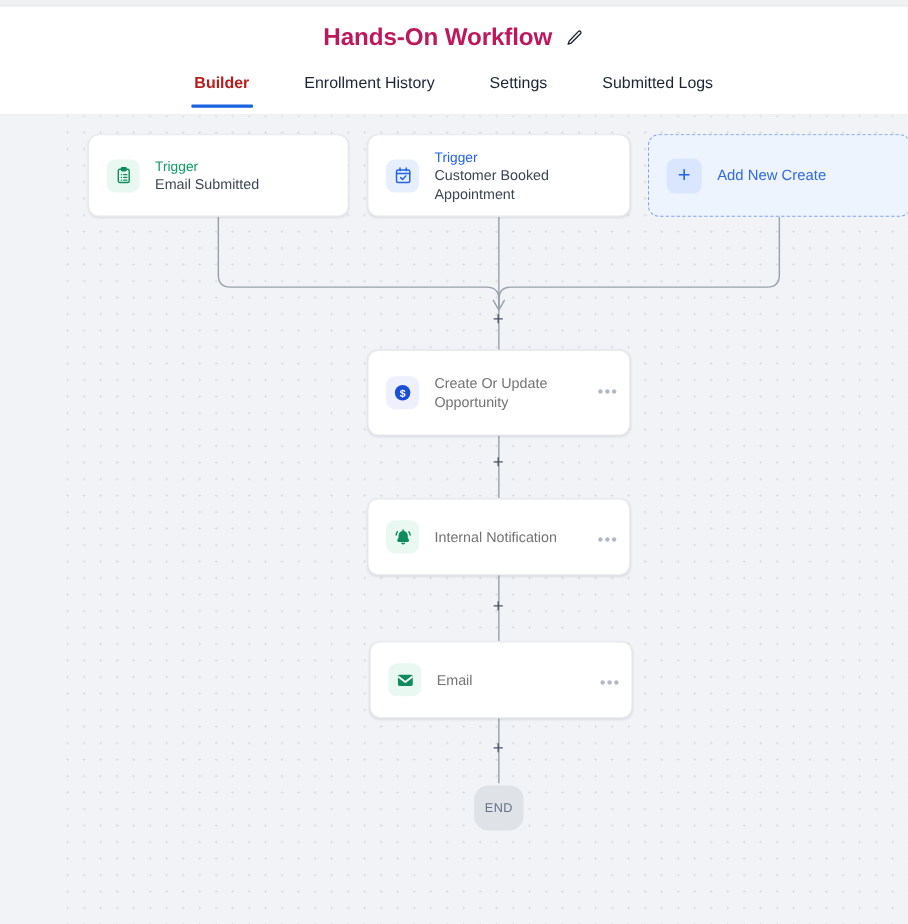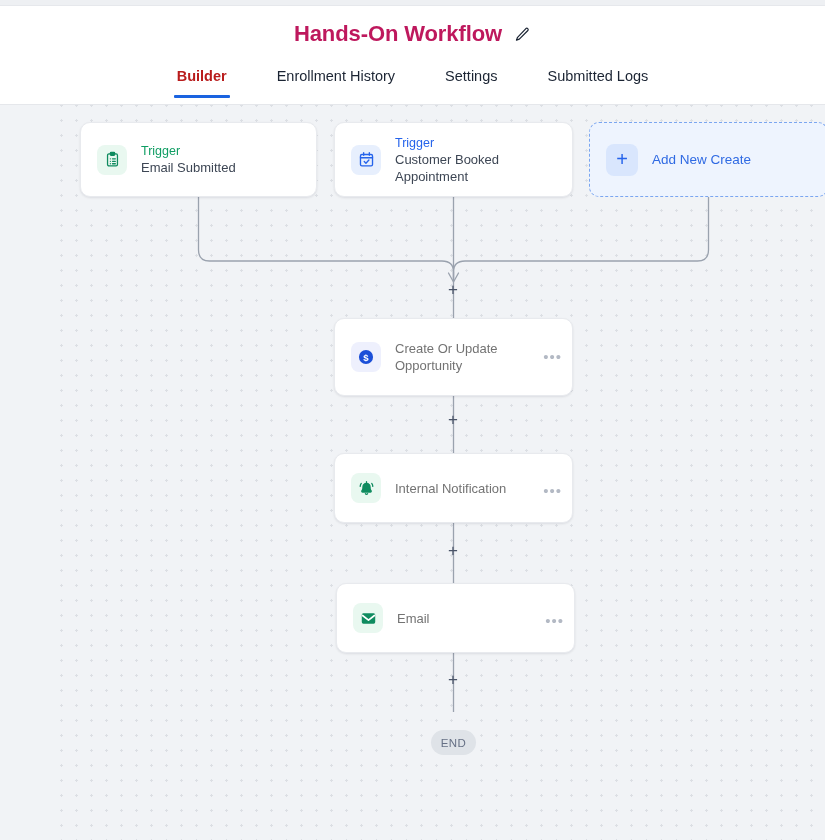--- a/index.html
+++ b/index.html
@@ -135,22 +135,22 @@
     width: 18px; height: 18px;
     display: flex; align-items: center; justify-content: center;
     color: #4a5468; font-size: 17px; line-height: 0;
     cursor: pointer;
     background: transparent;
   }
 
   
   .end-pill {
     position: absolute;
-    left: 383px; top: 625px;
-    width: 45px; height: 25px;
+    left: 383px; top: 609px;
+    width: 45px; height: 41px;
     background: #dfe3e8;
     border-radius: 13px;
     display: flex; align-items: center; justify-content: center;
     font-size: 11.5px; color: #667085; letter-spacing: 0.4px;
   }
 </style>
 </head>
 <body>
 
 <div class="app">

